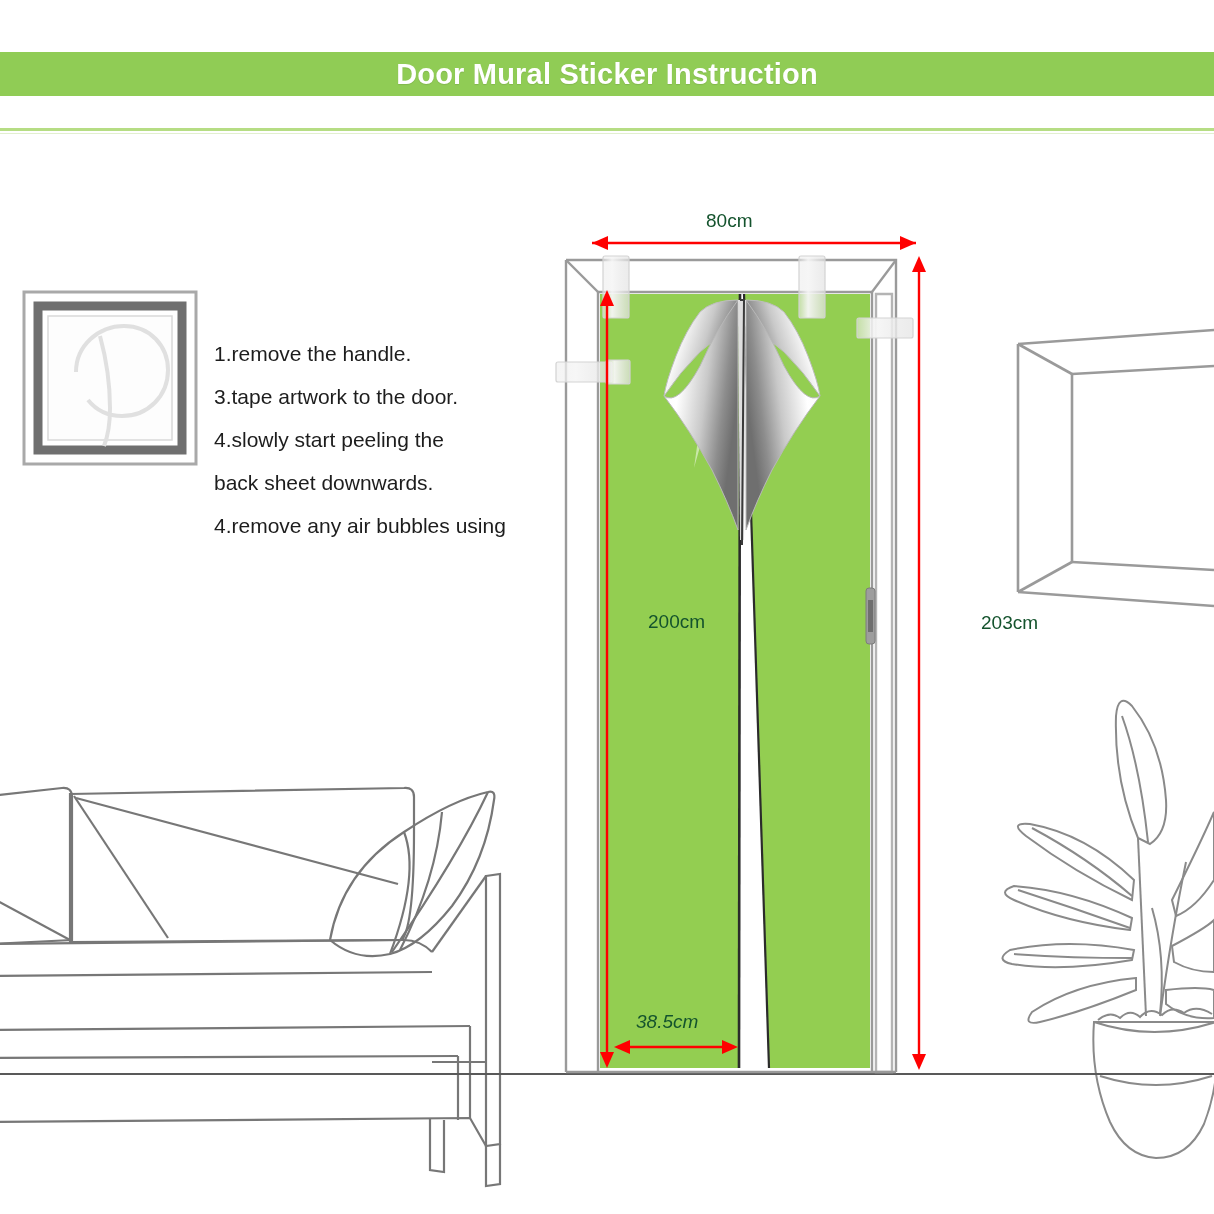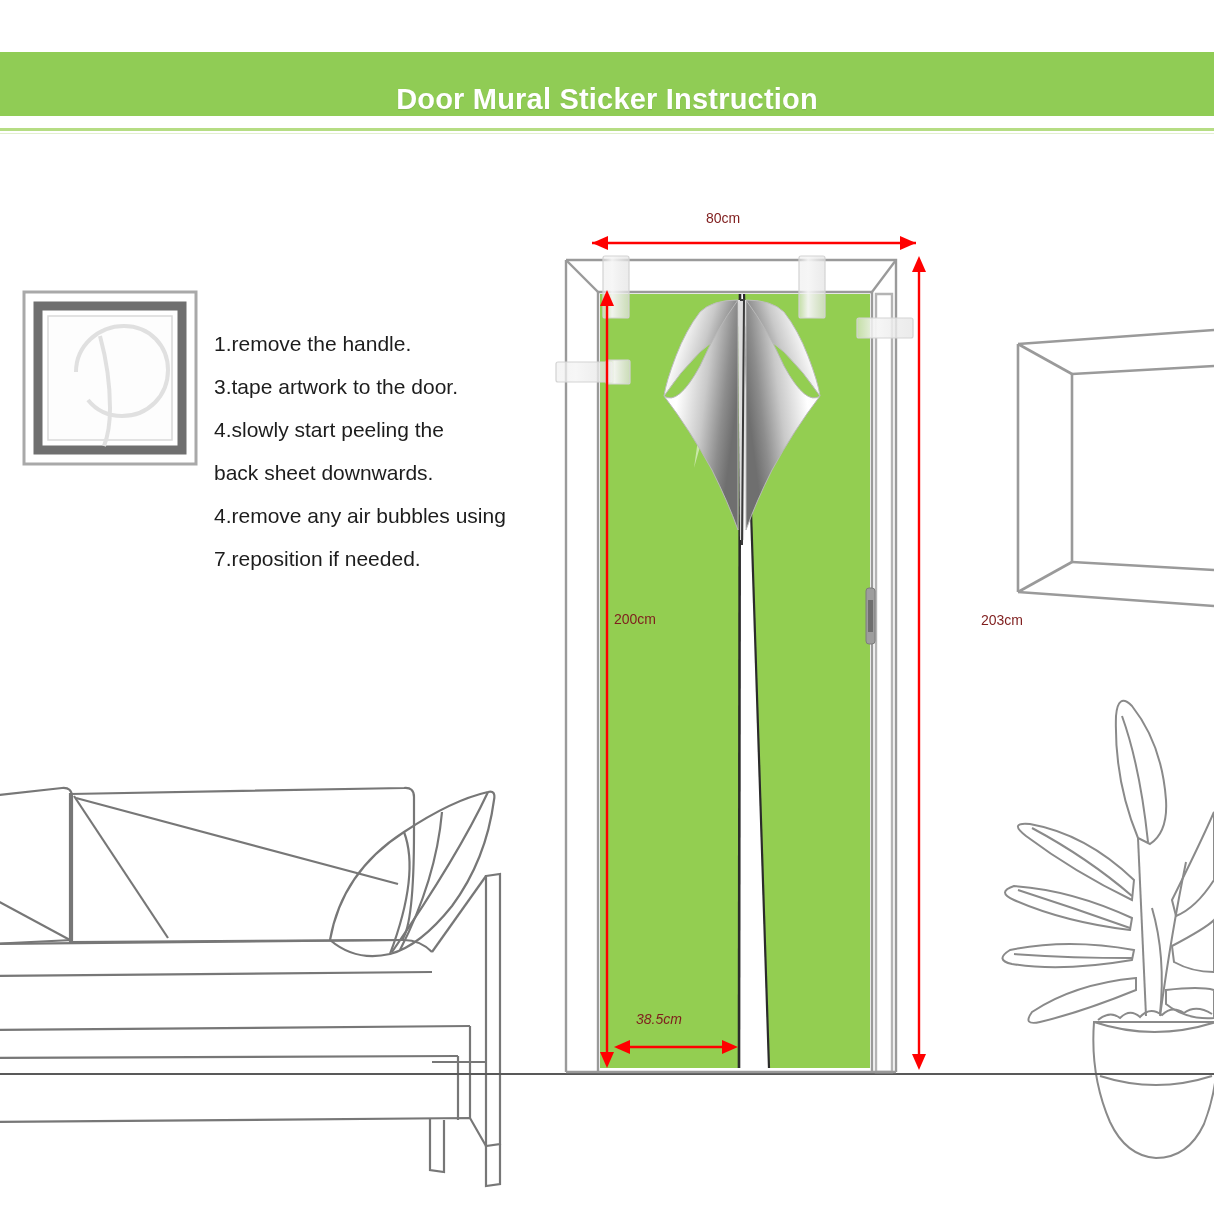--- a/index.html
+++ b/index.html
@@ -18,24 +18,24 @@
     background: #ffffff;
     overflow: hidden;
   }
 
   
   #header-band {
     position: absolute;
     left: 0;
     top: 52px;
     width: 1214px;
-    height: 64px;
+    height: 44px;
     background: #90cc55;
     display: flex;
-    align-items: flex-end;
+    align-items: center;
     justify-content: center;
   }
   #header-title {
     color: #ffffff;
     font-size: 29px;
     font-weight: bold;
     letter-spacing: 0.2px;
     text-shadow: 0 1px 1px rgba(0,0,0,0.10);
     white-space: nowrap;
   }
@@ -53,21 +53,21 @@
     top: 133px;
     width: 1214px;
     height: 1px;
     background: #e2f0cf;
   }
 
   
   #instructions {
     position: absolute;
     left: 214px;
-    top: 322px;
+    top: 332px;
     width: 330px;
   }
   .instr-line {
     font-size: 21px;
     color: #1d1d1d;
     line-height: 43px;
     white-space: nowrap;
   }
 
   
@@ -76,22 +76,22 @@
     left: 0;
     top: 0;
     width: 1214px;
     height: 1214px;
     pointer-events: none;
   }
 
   
   .dim-label {
     position: absolute;
-    color: #7f1d1d;
-    font-size: 14px;
+    color: #14532d;
+    font-size: 19px;
     white-space: nowrap;
   }
 
   
   #floor-line {
     position: absolute;
     left: 0;
     top: 1073px;
     width: 1214px;
     height: 2px;
@@ -321,28 +321,27 @@
       <path d="M919 1070 L912 1054 L926 1054 Z" fill="#ff0000" stroke="none"></path>
 
       <path d="M618 1047 L734 1047"></path>
       <path d="M614 1047 L630 1040 L630 1054 Z" fill="#ff0000" stroke="none"></path>
       <path d="M738 1047 L722 1040 L722 1054 Z" fill="#ff0000" stroke="none"></path>
     </g>
   </svg>
 
   <div class="dim-label" style="left:706px; top:210px;">80cm</div>
 
-  <div class="dim-label" style="left:614px; top:611px;">200cm</div>
+  <div class="dim-label" style="left:648px; top:611px;">200cm</div>
 
   <div class="dim-label" style="left:981px; top:612px;">203cm</div>
 
   <div class="dim-label" style="left:636px; top:1011px;font-style:italic;">38.5cm</div>
 
   <div id="instructions">
     <div class="instr-line">1.remove the handle.</div>
     <div class="instr-line">3.tape artwork to the door.</div>
     <div class="instr-line">4.slowly start peeling the</div>
     <div class="instr-line">back sheet downwards.</div>
     <div class="instr-line">4.remove any air bubbles using</div>
-    <div class="instr-line">7.reposition if needed.</div>
   </div>
 
 </div>
 
 </body></html>

